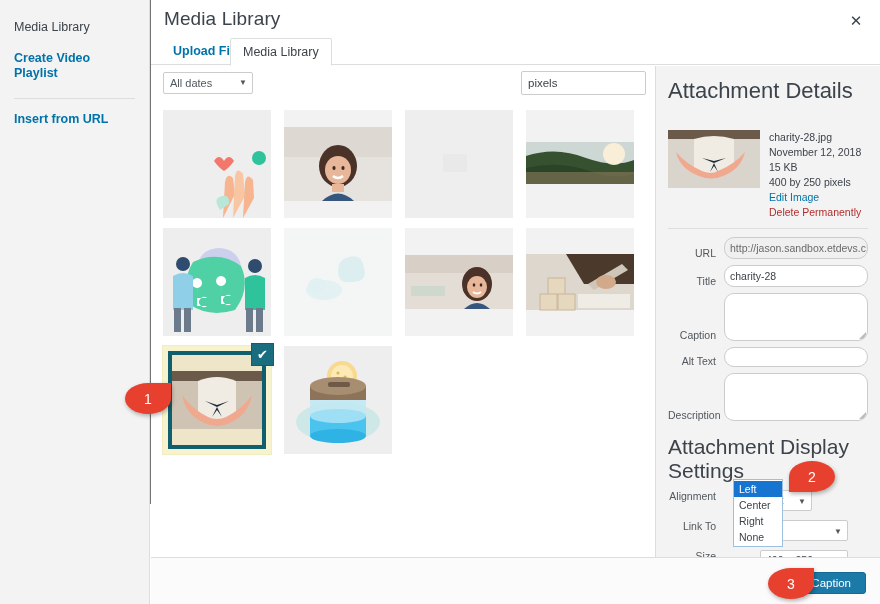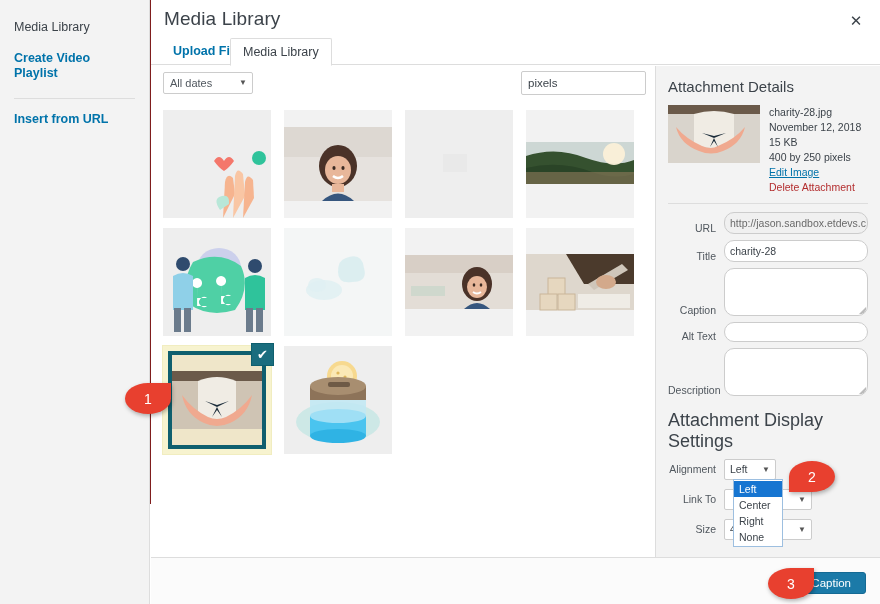--- a/index.html
+++ b/index.html
@@ -6,21 +6,21 @@
   html, body {
     margin: 0; padding: 0;
     width: 880px; height: 604px;
     overflow: hidden;
     font-family: "Liberation Sans", sans-serif;
     background: #fff;
   }
   #app {
     position: relative;
     width: 880px; height: 504px;
-    background: #7f1d1d;
+    background: #737373;
   }
 
   
   .sidebar {
     position: absolute; left: 0; top: 0;
     width: 150px; height: 604px;
     background: #f3f3f3;
     border-right: 1px solid #ddd;
     padding: 12px 0 0 0;
   }
@@ -161,31 +161,31 @@
   
   .details {
     position: absolute; left: 504px; top: 66px;
     width: 225px; height: 491px;
     background: #f3f3f3;
     border-left: 1px solid #ddd;
     padding: 10px 12px;
     overflow: hidden;
   }
   .det-h {
-    font-size: 15px; color: #3c434a;
-    margin: 2px 0 10px 0;
+    font-size: 22px; color: #3c434a;
+    margin: 2px 0 26px 0;
   }
   .det-top { display: flex; gap: 9px; }
   .det-thumb {
     width: 92px; height: 58px;
     overflow: hidden; flex: none;
     background: #d9d9d9;
   }
   .det-meta { font-size: 10.5px; color: #3c434a; line-height: 1.42; }
-  .det-meta .lnk { color: #0073aa; cursor: pointer; text-decoration: underline; }
+  .det-meta .lnk { color: #0073aa; cursor: pointer; }
   .det-meta .del { color: #b32d2e; cursor: pointer; }
   .det-rule { height: 1px; background: #ddd; margin: 9px 0 8px 0; }
 
   .row { display: flex; align-items: flex-end; margin-bottom: 6px; }
   .row label {
     width: 56px; flex: none; text-align: right;
     font-size: 10.5px; color: #50575e;
     padding: 3px 8px 0 0;
   }
   .fld {
@@ -196,24 +196,24 @@
   }
   .fld.ro { background: #f0f0f0; color: #6a6a6a; }
   .fld.ta { height: 48px; white-space: normal; resize: none; position: relative; }
   .fld.ta::after {
     content: ""; position: absolute; right: 1px; bottom: 1px;
     width: 0; height: 0;
     border-left: 7px solid transparent;
     border-bottom: 7px solid #bbb;
   }
   .ads-h {
-    font-size: 18px; color: #3c434a;
+    font-size: 21px; color: #3c434a;
     margin: 14px 0 8px 0; line-height: 1.12;
   }
-  .srow { display: flex; align-items: center; margin-bottom: 9px; }
+  .srow { display: flex; margin-bottom: 9px; gap: 36px; }
   .srow label {
     width: 56px; flex: none; text-align: right;
     font-size: 10.5px; color: #50575e; padding-right: 8px;
   }
   .sel {
     position: relative;
     border: 1px solid #ccc; background: #fff; border-radius: 2px;
     font-size: 10.5px; color: #3c434a;
     height: 21px; line-height: 19px;
     padding: 0 16px 0 5px;
@@ -478,21 +478,21 @@
             <path d="M46 33 l-12 -5 l12 3 l12 -3 z" fill="#1b2c3a"></path>
             <path d="M46 33 l-4 9 l4 -6 l4 6 z" fill="#1b2c3a"></path>
           </svg>
         </div>
         <div class="det-meta">
           <div>charity-28.jpg</div>
           <div>November 12, 2018</div>
           <div>15 KB</div>
           <div>400 by 250 pixels</div>
           <div class="lnk">Edit Image</div>
-          <div class="del">Delete Attachment</div>
+          <div class="del">Delete Permanently</div>
         </div>
       </div>
 
       <div class="det-rule"></div>
 
       <div class="row">
         <label>URL</label>
         <div class="fld ro">http://jason.sandbox.etdevs.c</div>
       </div>
       <div class="row">

